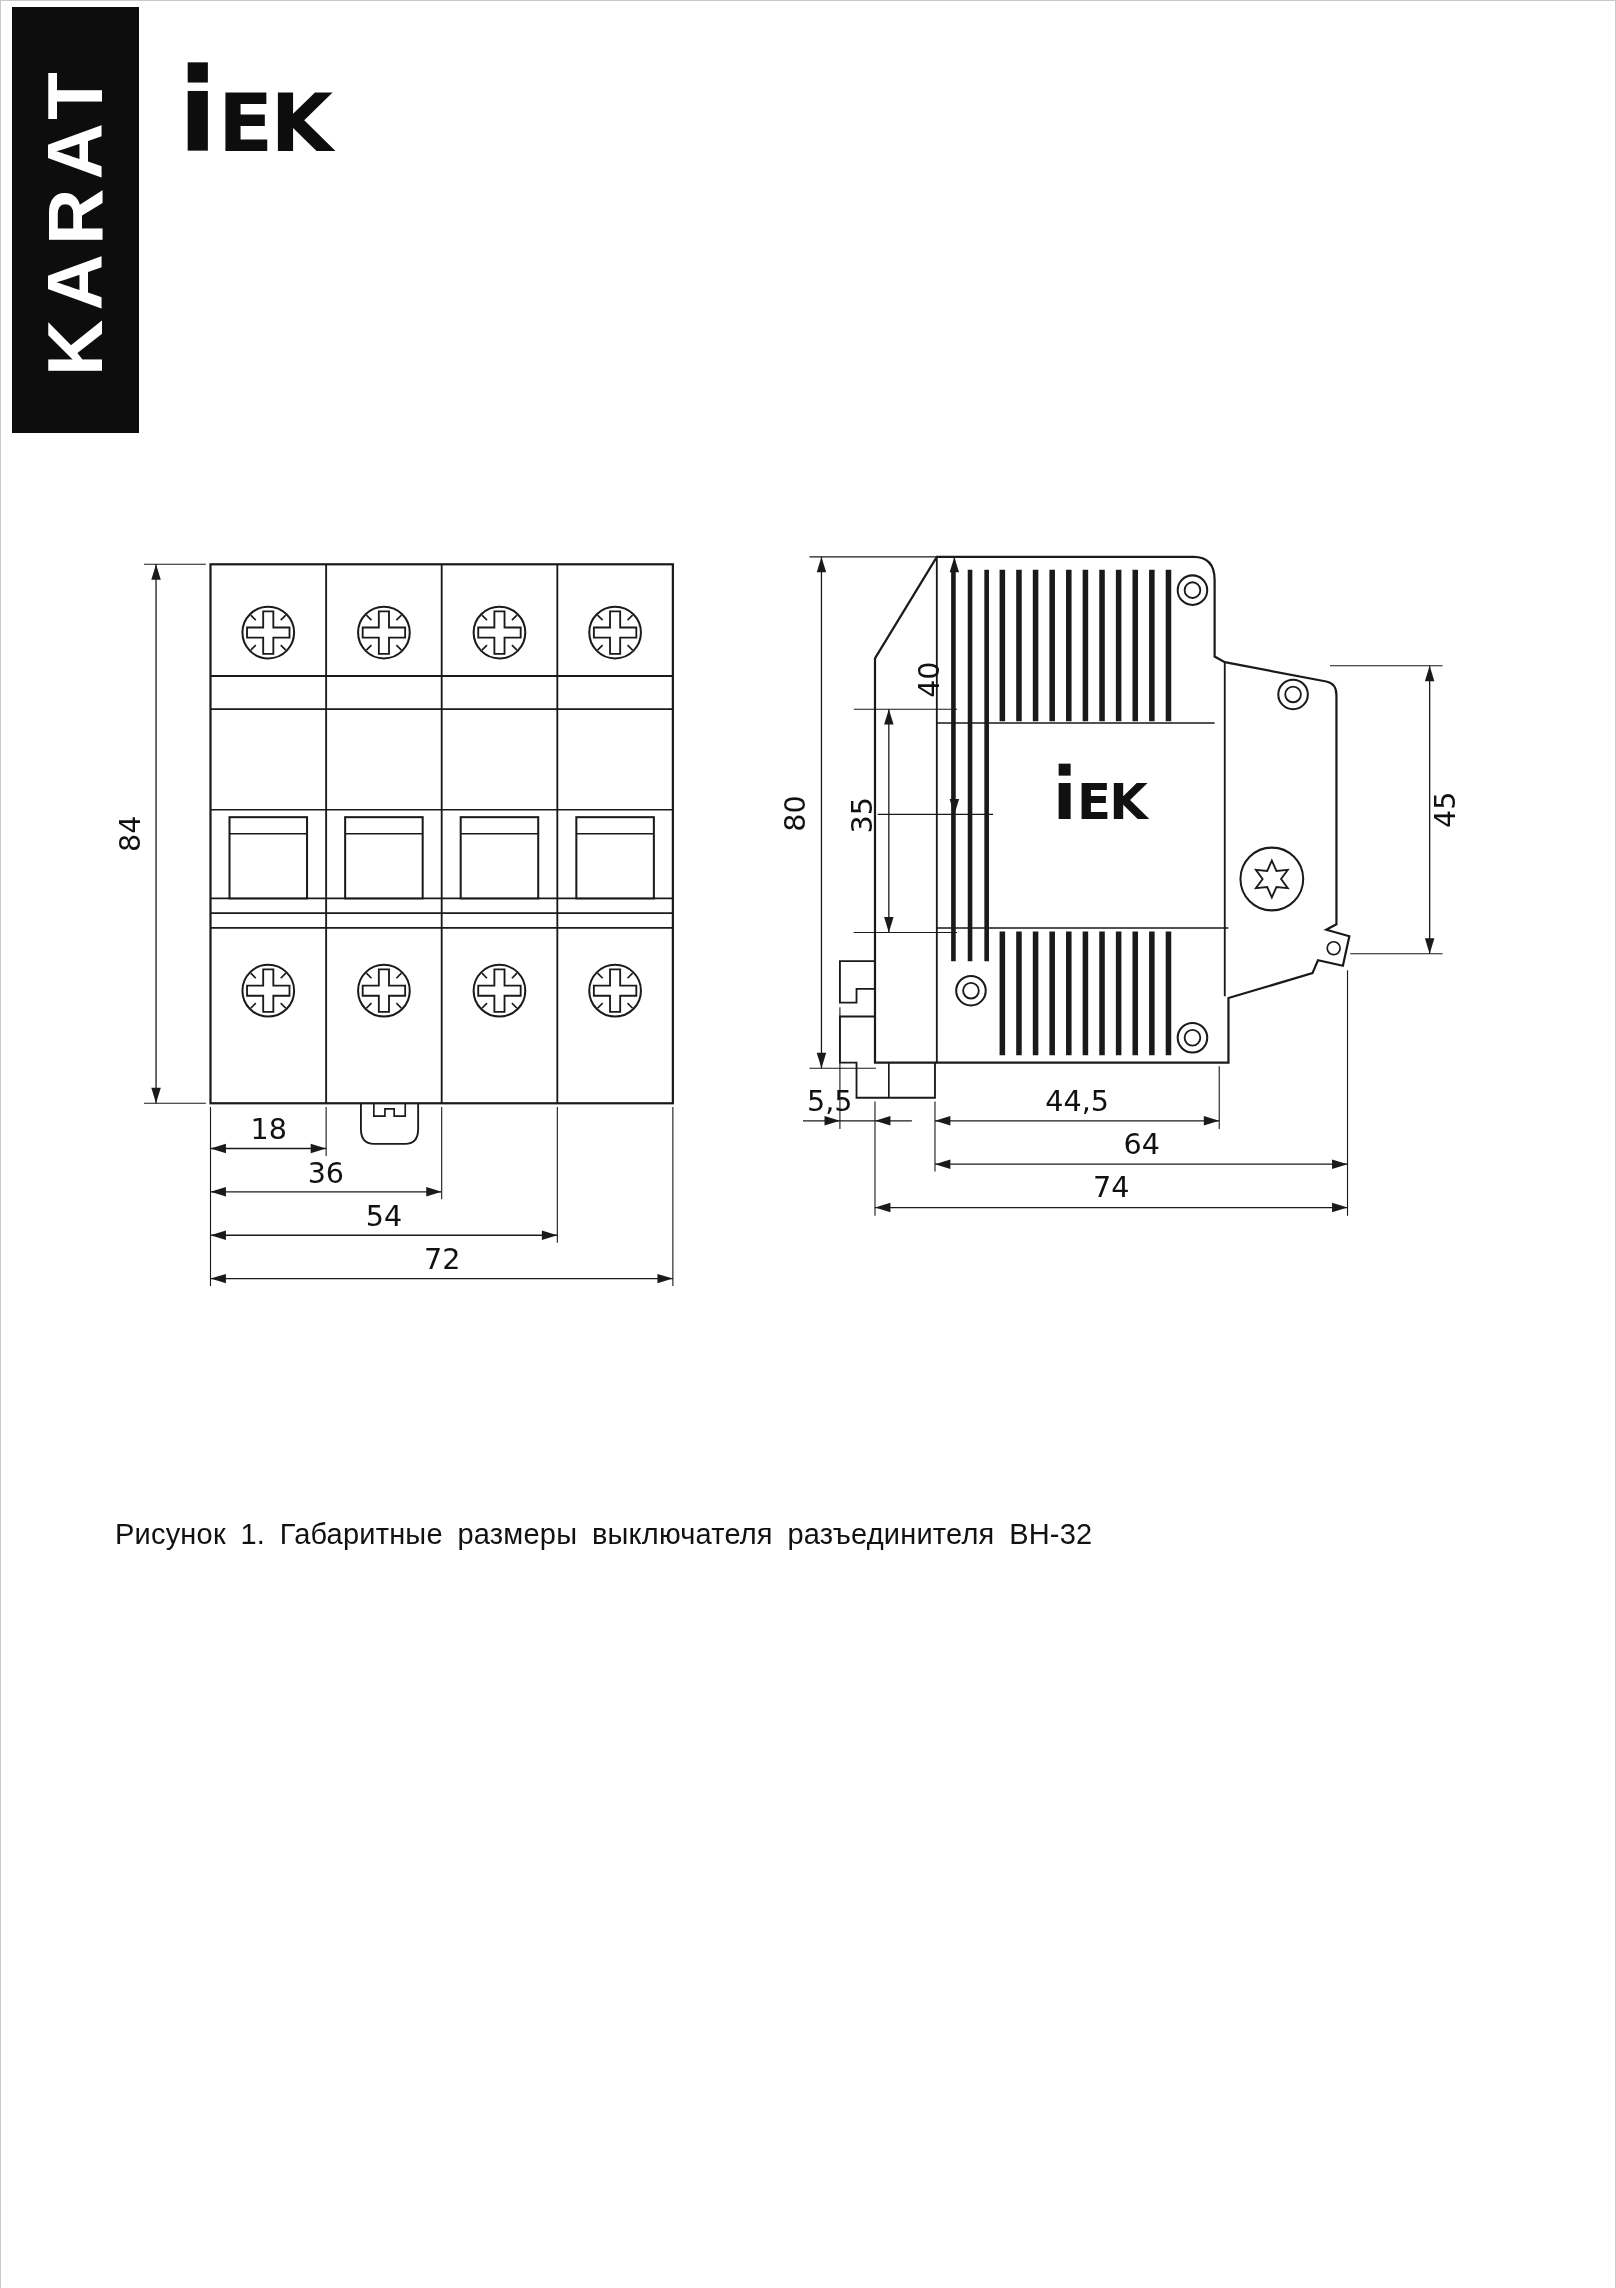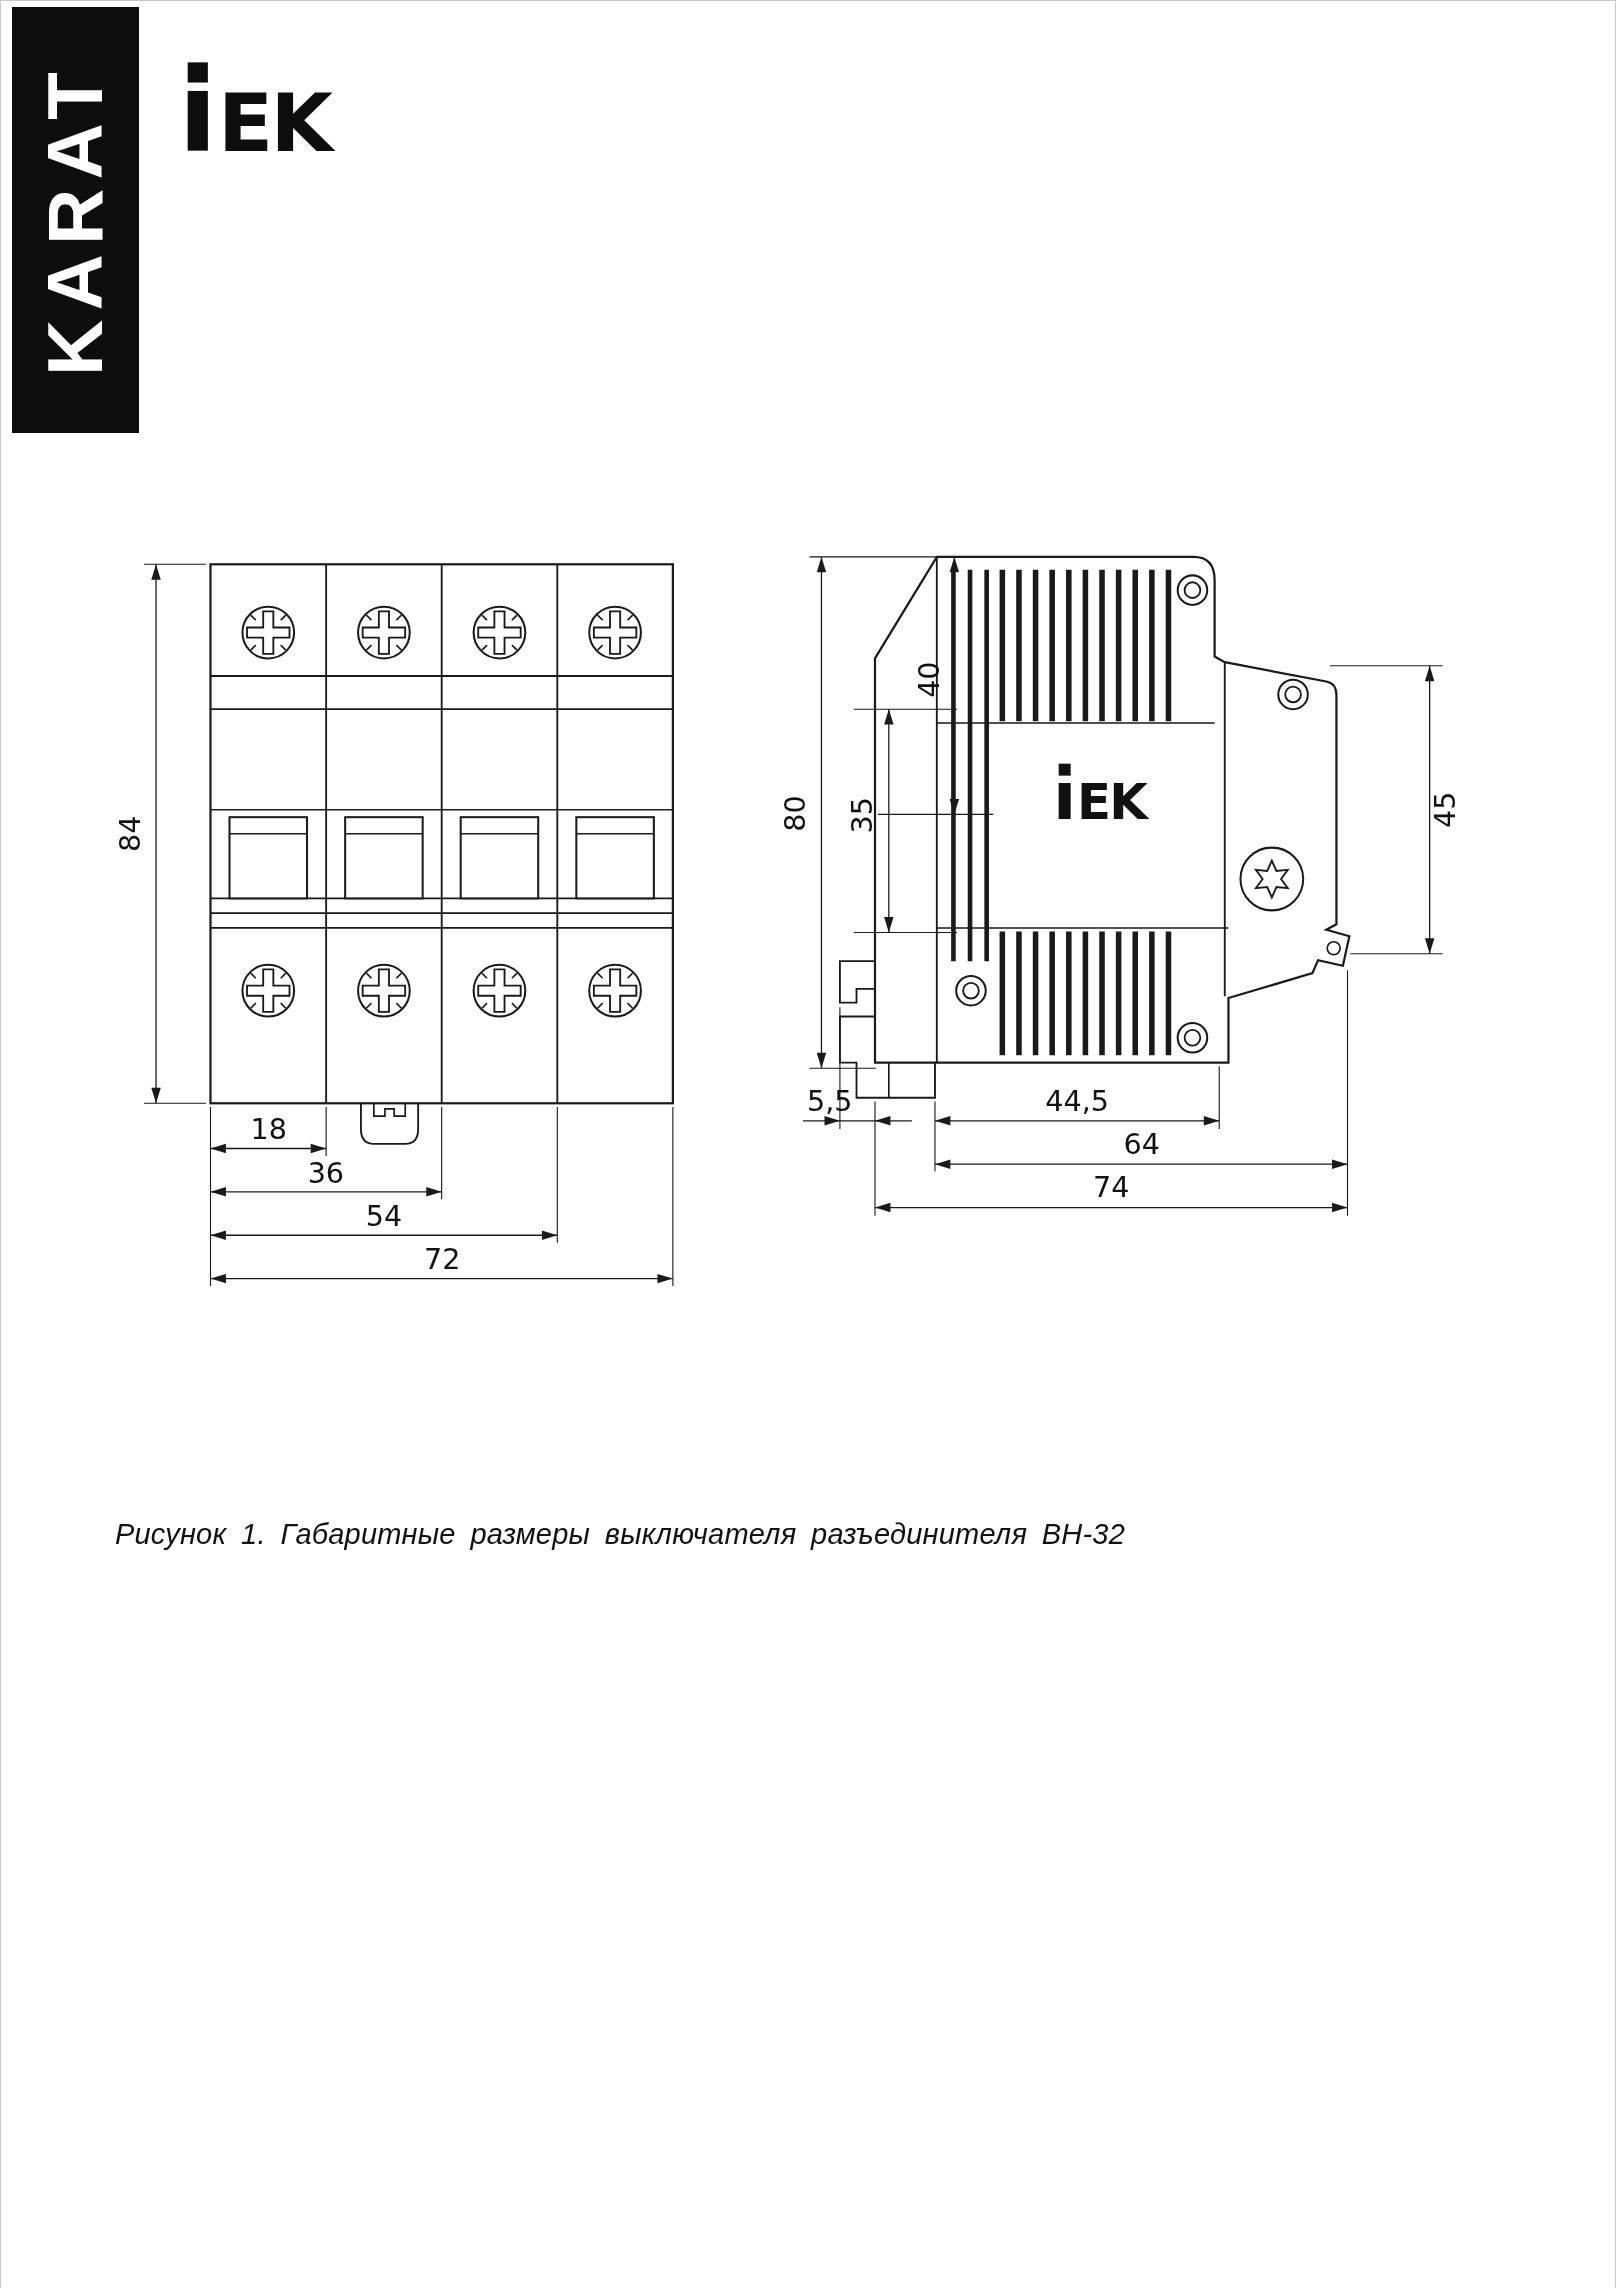--- a/index.html
+++ b/index.html
@@ -45,21 +45,21 @@
     font-family:"DejaVu Sans","Liberation Sans",sans-serif;
     font-size:31px;fill:#111111;
   }
   .sv-ek{
     font-family:"DejaVu Sans","Liberation Sans",sans-serif;
     font-weight:bold;font-size:54px;fill:#111111;letter-spacing:-2px;
   }
   .caption{
     position:absolute;left:114px;top:1488px;
     font-size:29px;color:#111111;
-    word-spacing:6.5px;letter-spacing:0.2px;font-style:italic;
+    word-spacing:6.5px;letter-spacing:0.2px;
   }
 </style>
 </head>
 <body>
 
 <div class="page">
 
   <div class="karat-block">
     <span class="karat-text">KARAT</span>
   </div>

